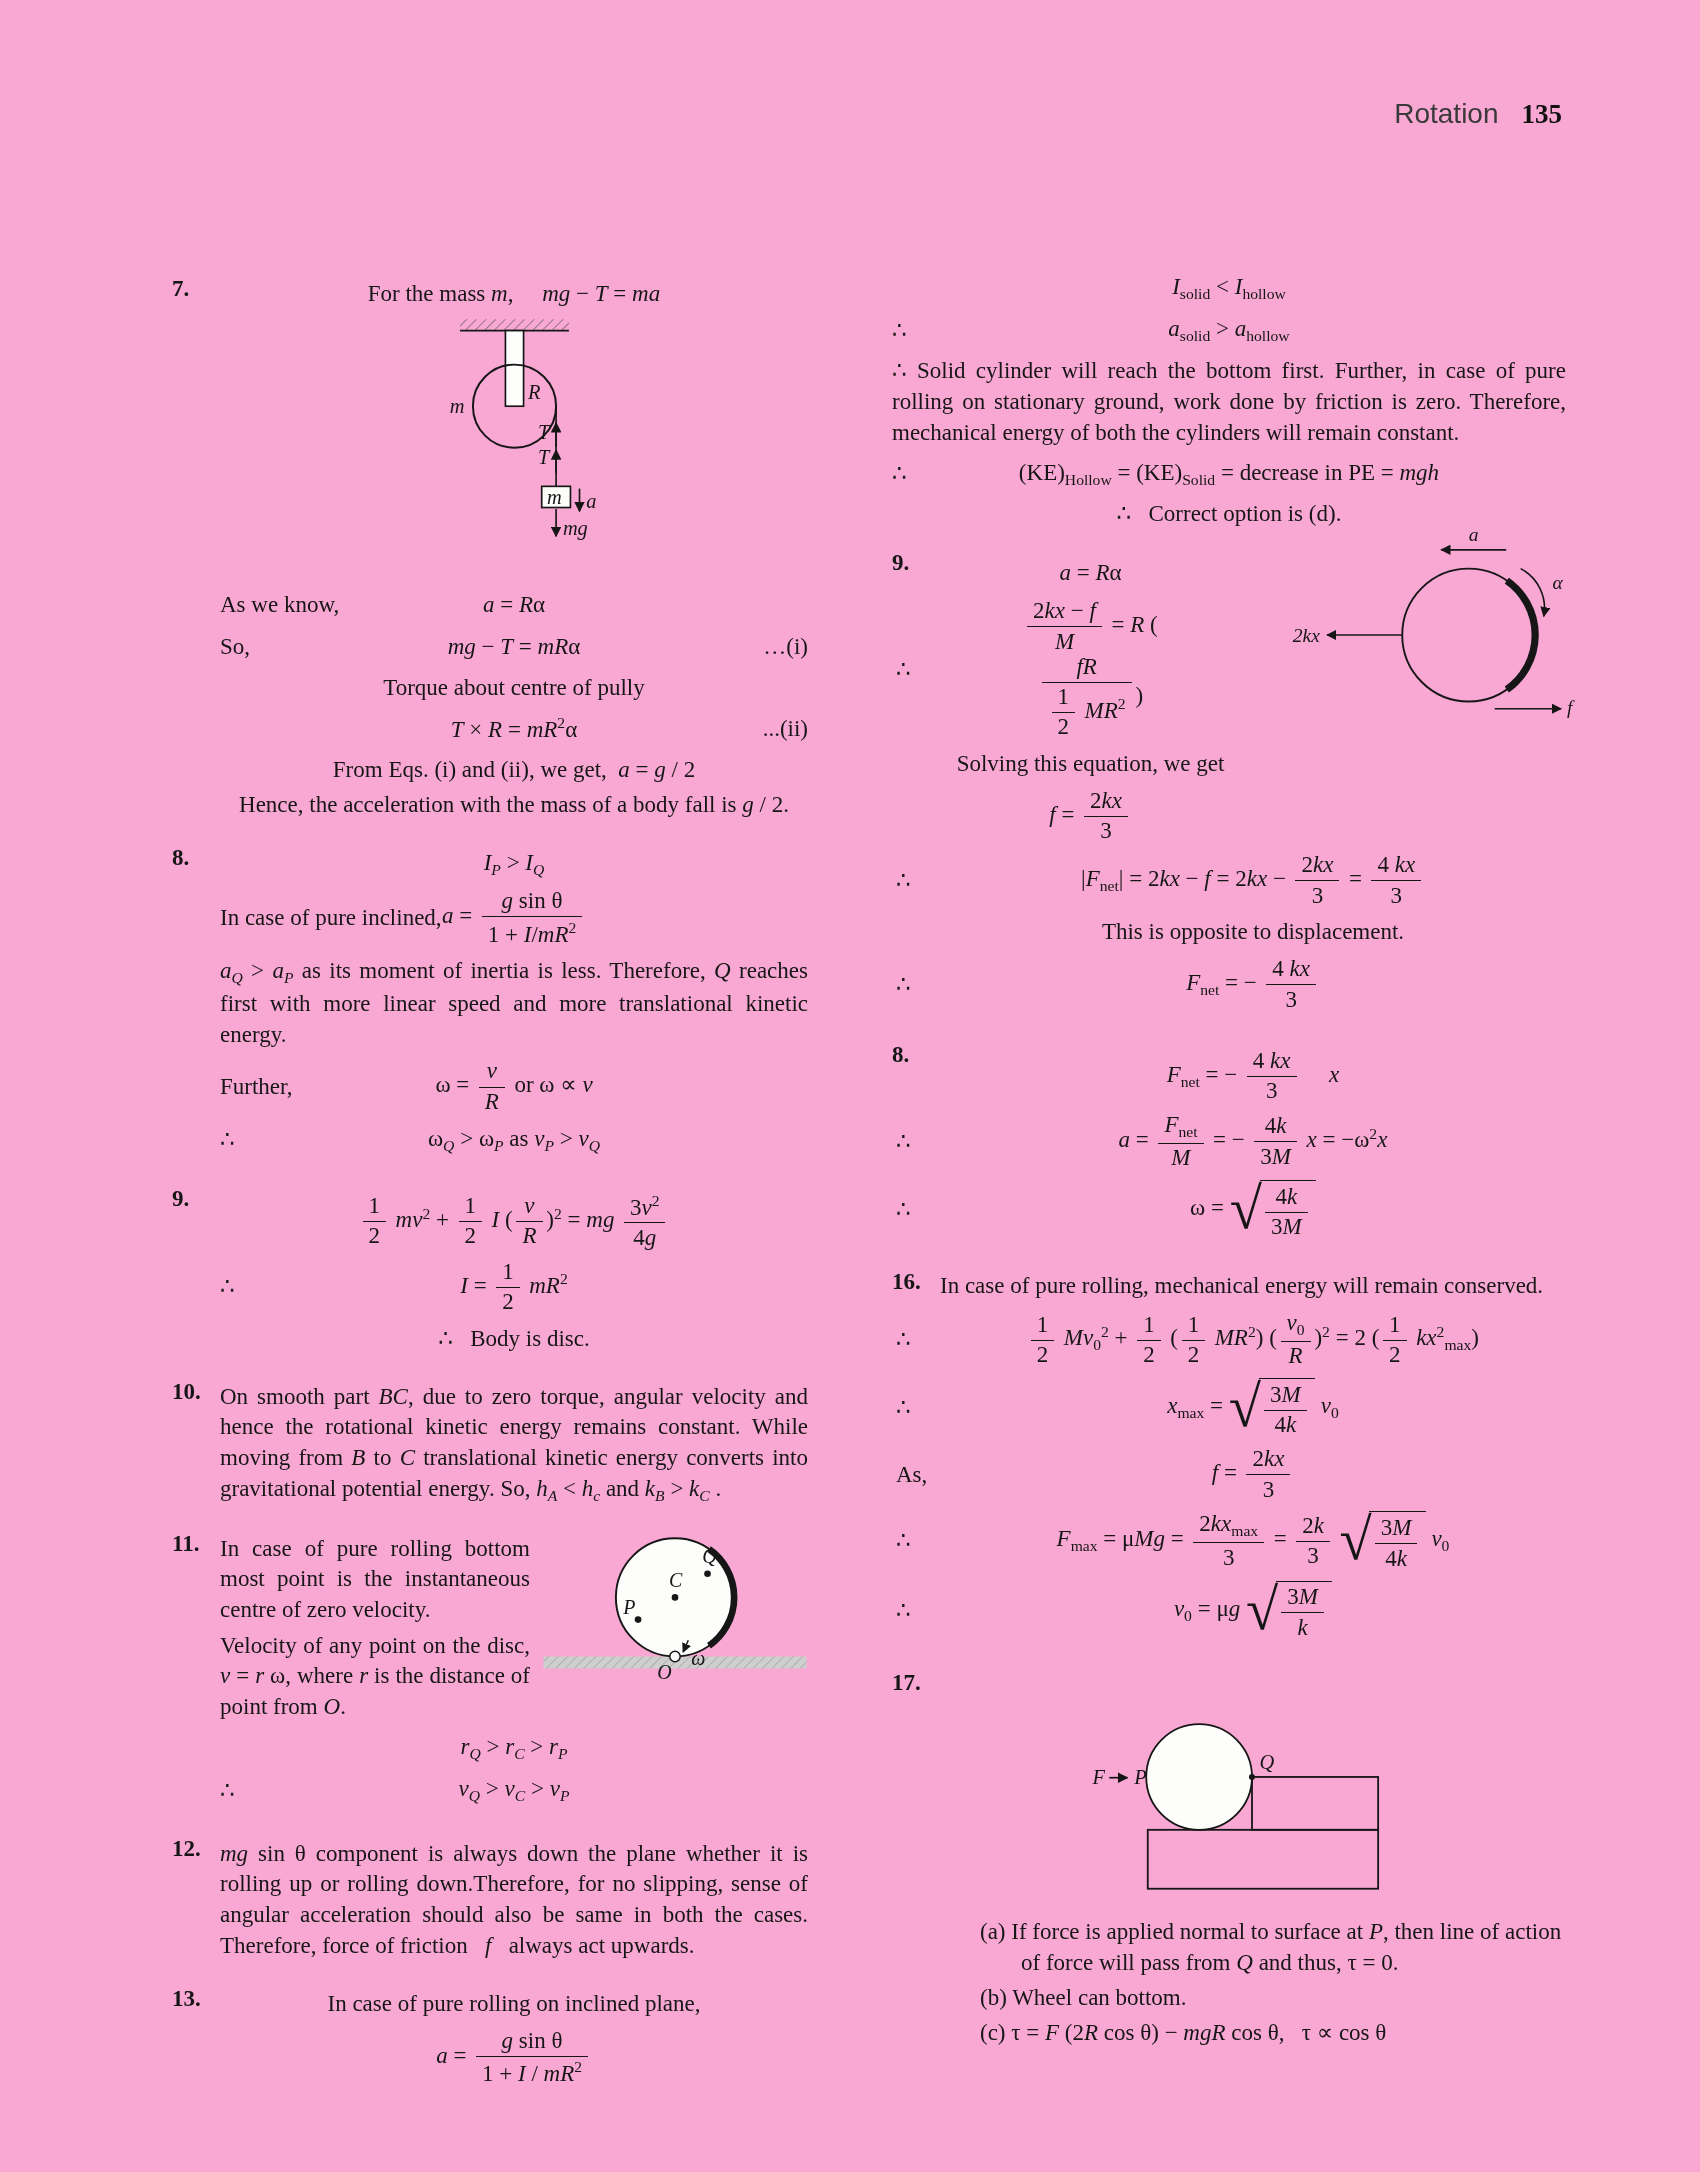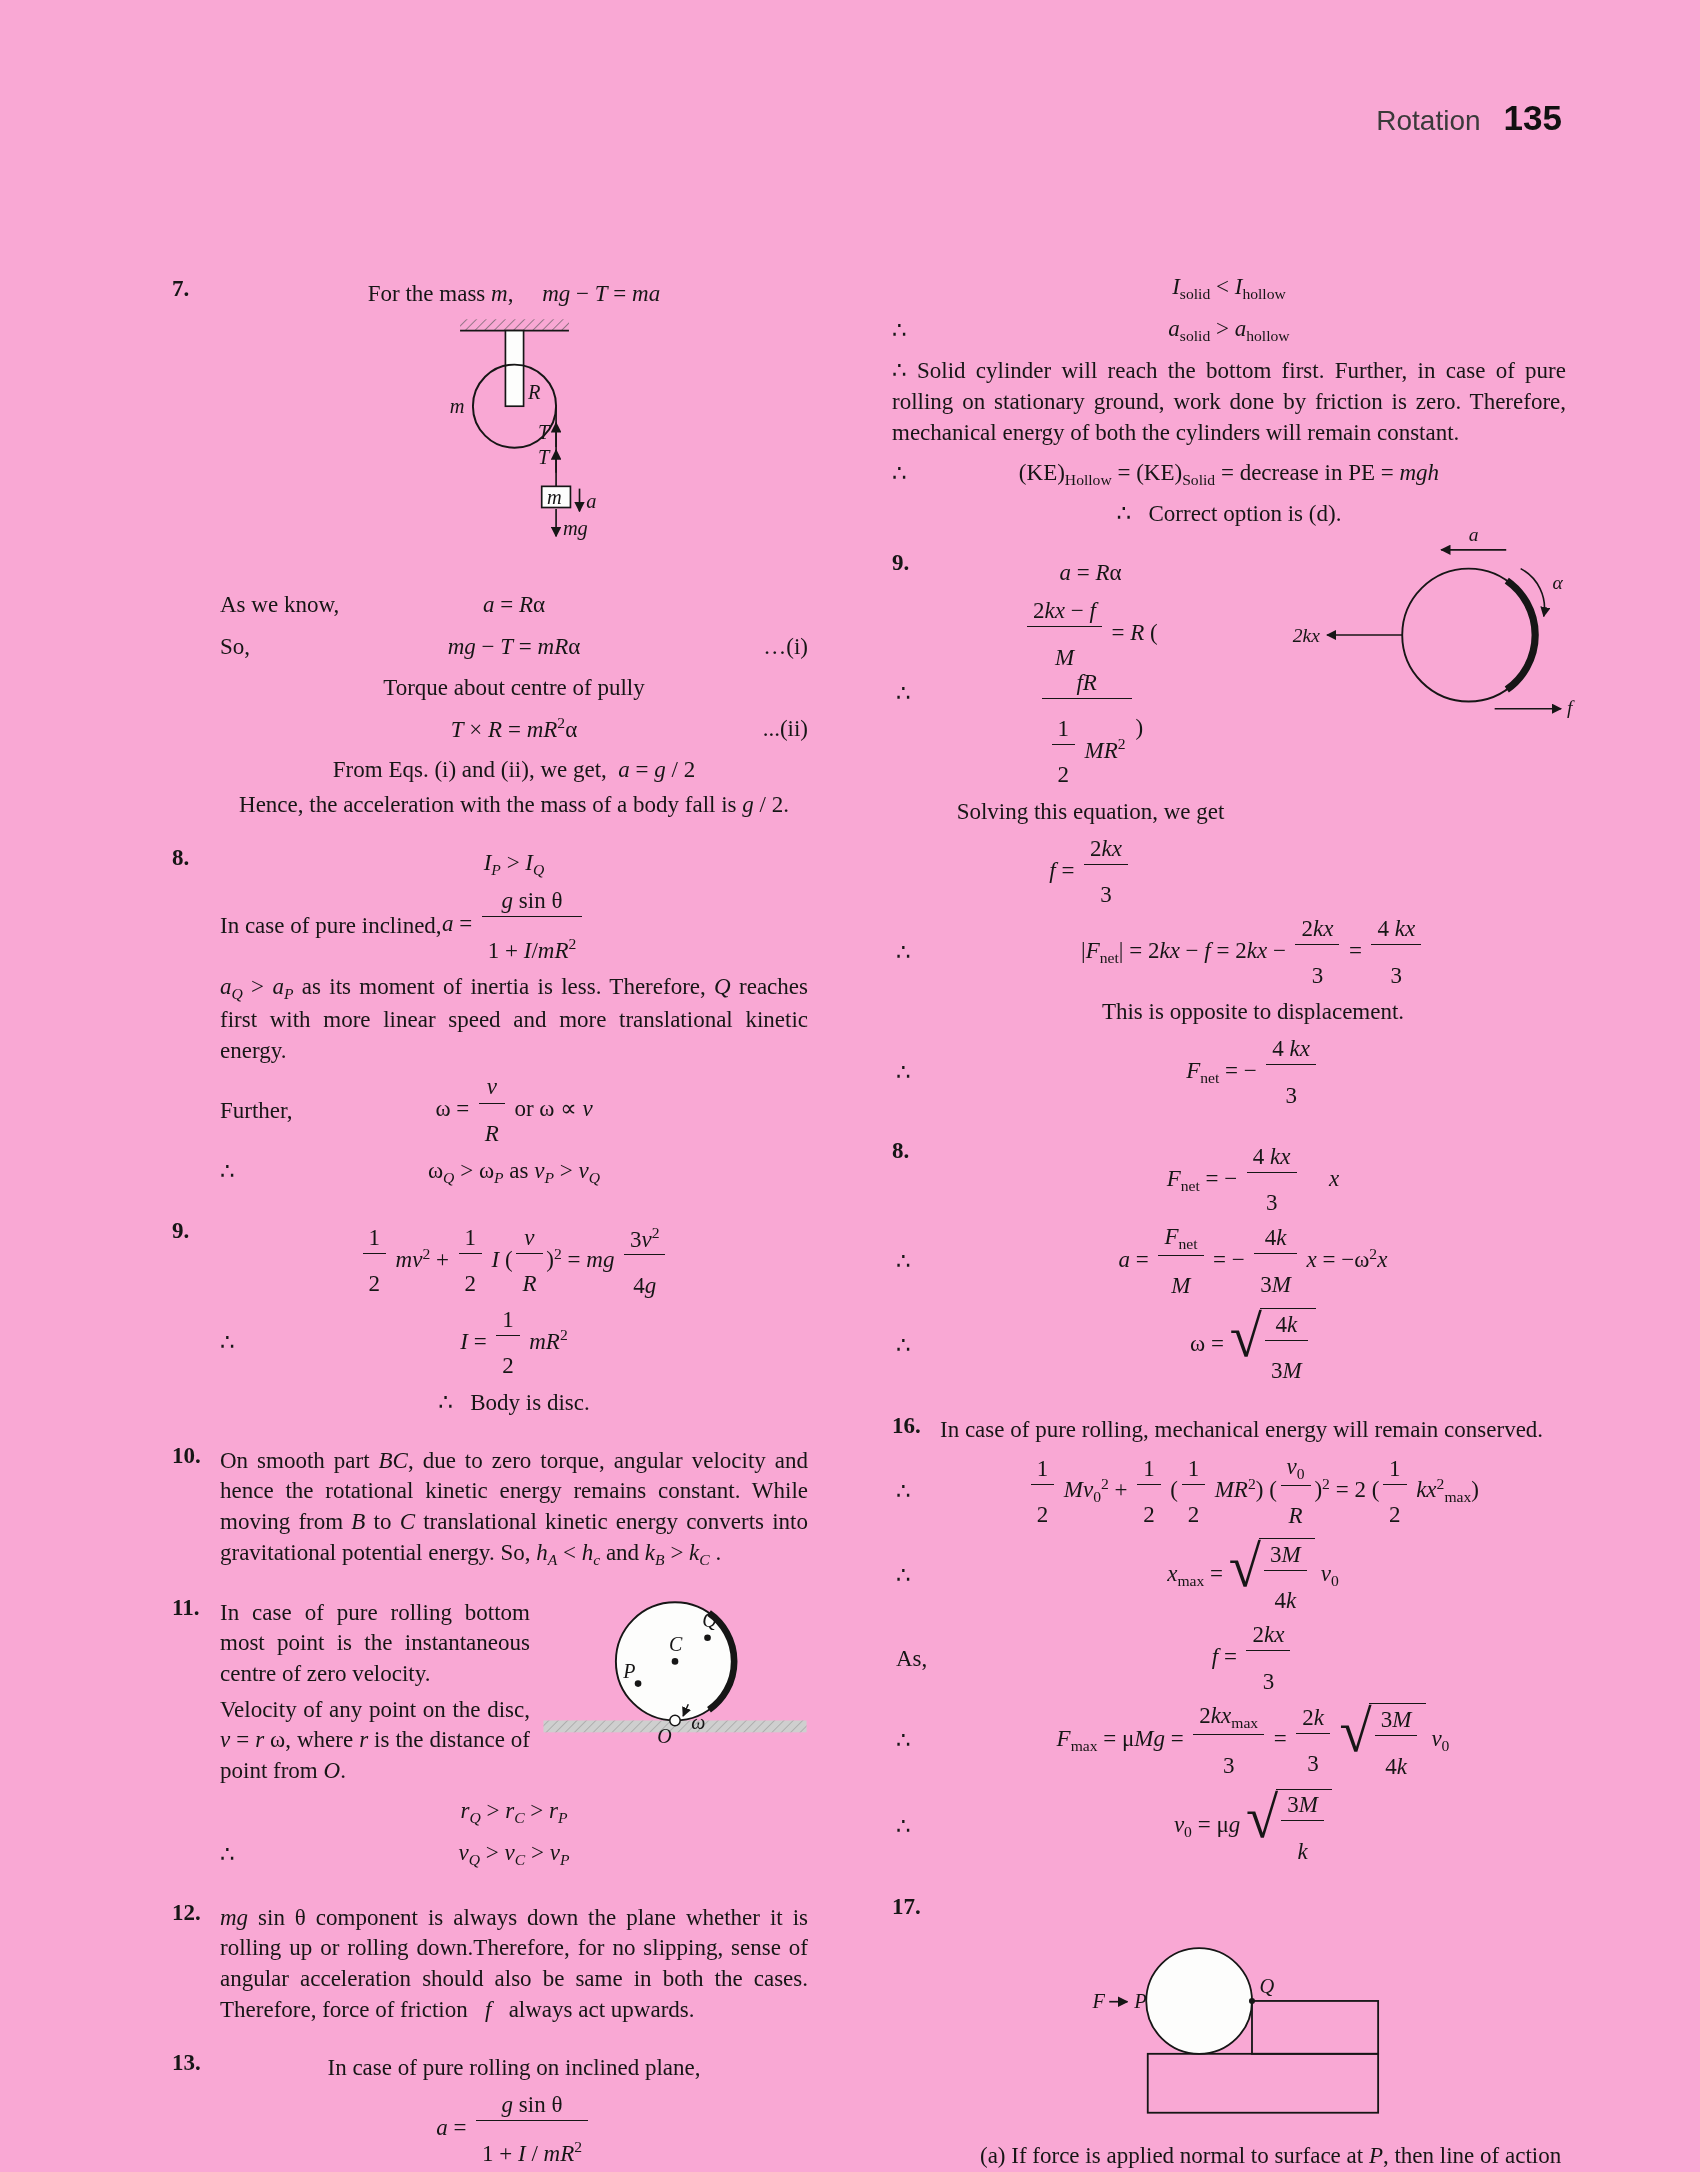--- a/index.html
+++ b/index.html
@@ -5,21 +5,21 @@
   * { box-sizing: border-box; }
   html,body { margin:0; padding:0; background:#d9d9d9; }
   .page {
     position:relative; width:1700px; height:2172px; margin:0 auto;
     background:#f9a8d4; color:#161616; overflow:hidden;
     font-family:"Liberation Serif", serif; font-size:23px; line-height:1.34;
   }
   
   .page-header { position:absolute; top:95px; right:138px; display:flex; align-items:baseline; gap:23px; }
   .section-title { font-family:"Liberation Sans", sans-serif; font-size:28px; color:#3a3a3a; }
-  .page-number  { font-family:Liberation Sans, sans-serif; font-size:35px; font-weight:bold; color:#111; }
+  .page-number  { font-family:Liberation Serif, serif; font-size:27px; font-weight:bold; color:#111; }
   
   .col { position:absolute; }
   .col-left  { left:172px;  top:274px; width:636px; }
   .col-right { left:892px; top:263px; width:674px; }
   
   .item { display:flex; margin-bottom:18px; }
   .inum { flex:0 0 48px; font-weight:bold; }
   .ibody { flex:1; min-width:0; position:relative; }
   .para { margin:4.5px 0; text-align:justify; }
   .plain { text-align:center; }
@@ -28,21 +28,21 @@
   .eqline .lead { position:absolute; left:0; top:50%; transform:translateY(-50%); white-space:nowrap; }
   .col-right .ibody .eqline .lead { left:-44px; }
   .eqline .eq { text-align:center; padding:0 45px; }
   .eqline .tag { position:absolute; right:0; top:50%; transform:translateY(-50%); }
   .narrow { margin-right:325px; }
   
   .math i { font-style:italic; }
   sub, sup { font-size:0.68em; }
   sub { vertical-align:-0.3em; }
   sup { vertical-align:0.55em; }
-  .frac { display:inline-flex; flex-direction:column; vertical-align:middle; text-align:center; margin:0 3.8px;gap:16px; }
+  .frac { display:inline-flex; flex-direction:column; vertical-align:middle; text-align:center; margin:0 3.8px; }
   .fnum { display:block; border-bottom:1.7px solid #161616; padding:0 6px 2.3px; line-height:1.08; }
   .fden { display:block; padding:2.3px 6px 0; line-height:1.08; }
   .sqrt { display:inline-flex; align-items:flex-start; vertical-align:middle; }
   .sqrt-sym { font-style:normal; font-size:2.55em; line-height:1; margin-right:-2.3px; }
   .sqrt-body { border-top:1.7px solid #161616; padding:3.8px 4.5px 0 1.5px; }
   
   .fig { margin:6px 0; }
   .fig7 { text-align:center; margin:7.6px 0 12px; }
   .fig11 { float:right; margin:0 0 6px 12px; }
   .fig14 { position:absolute; top:-26px; right:-10.6px; }

